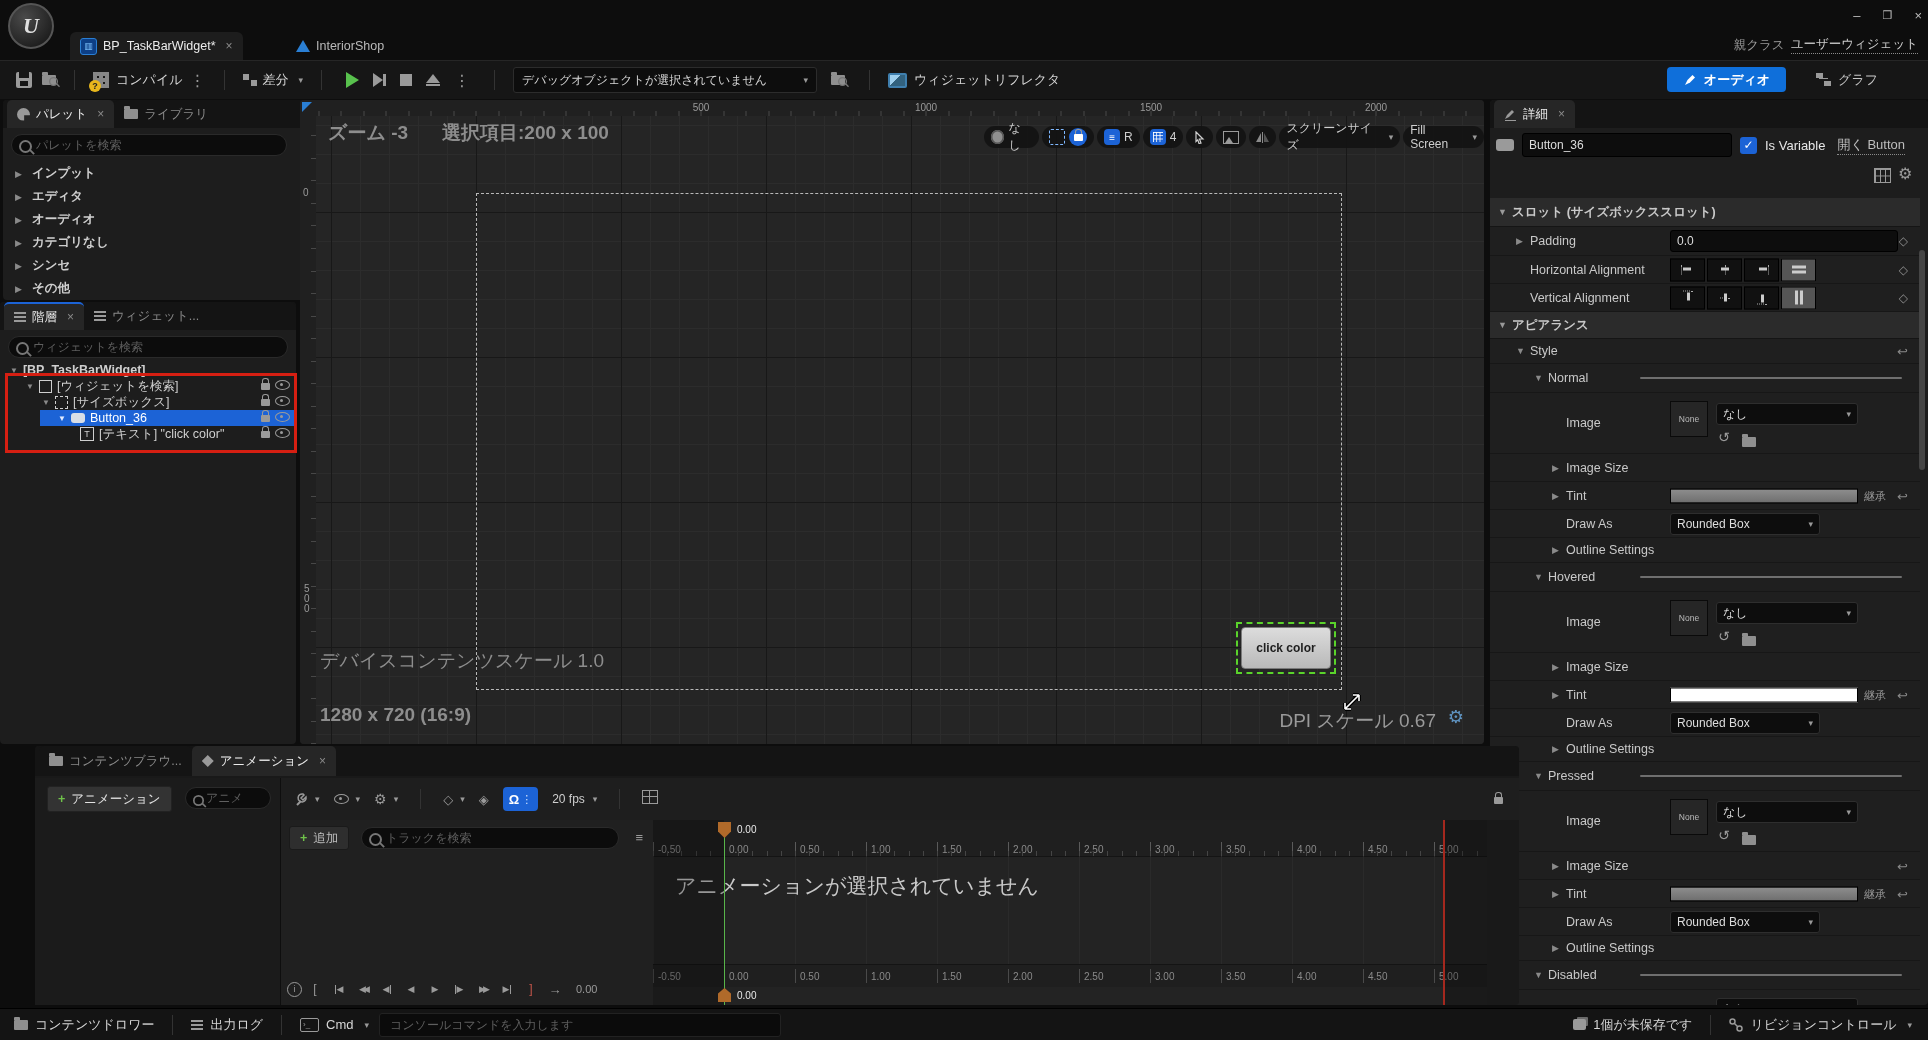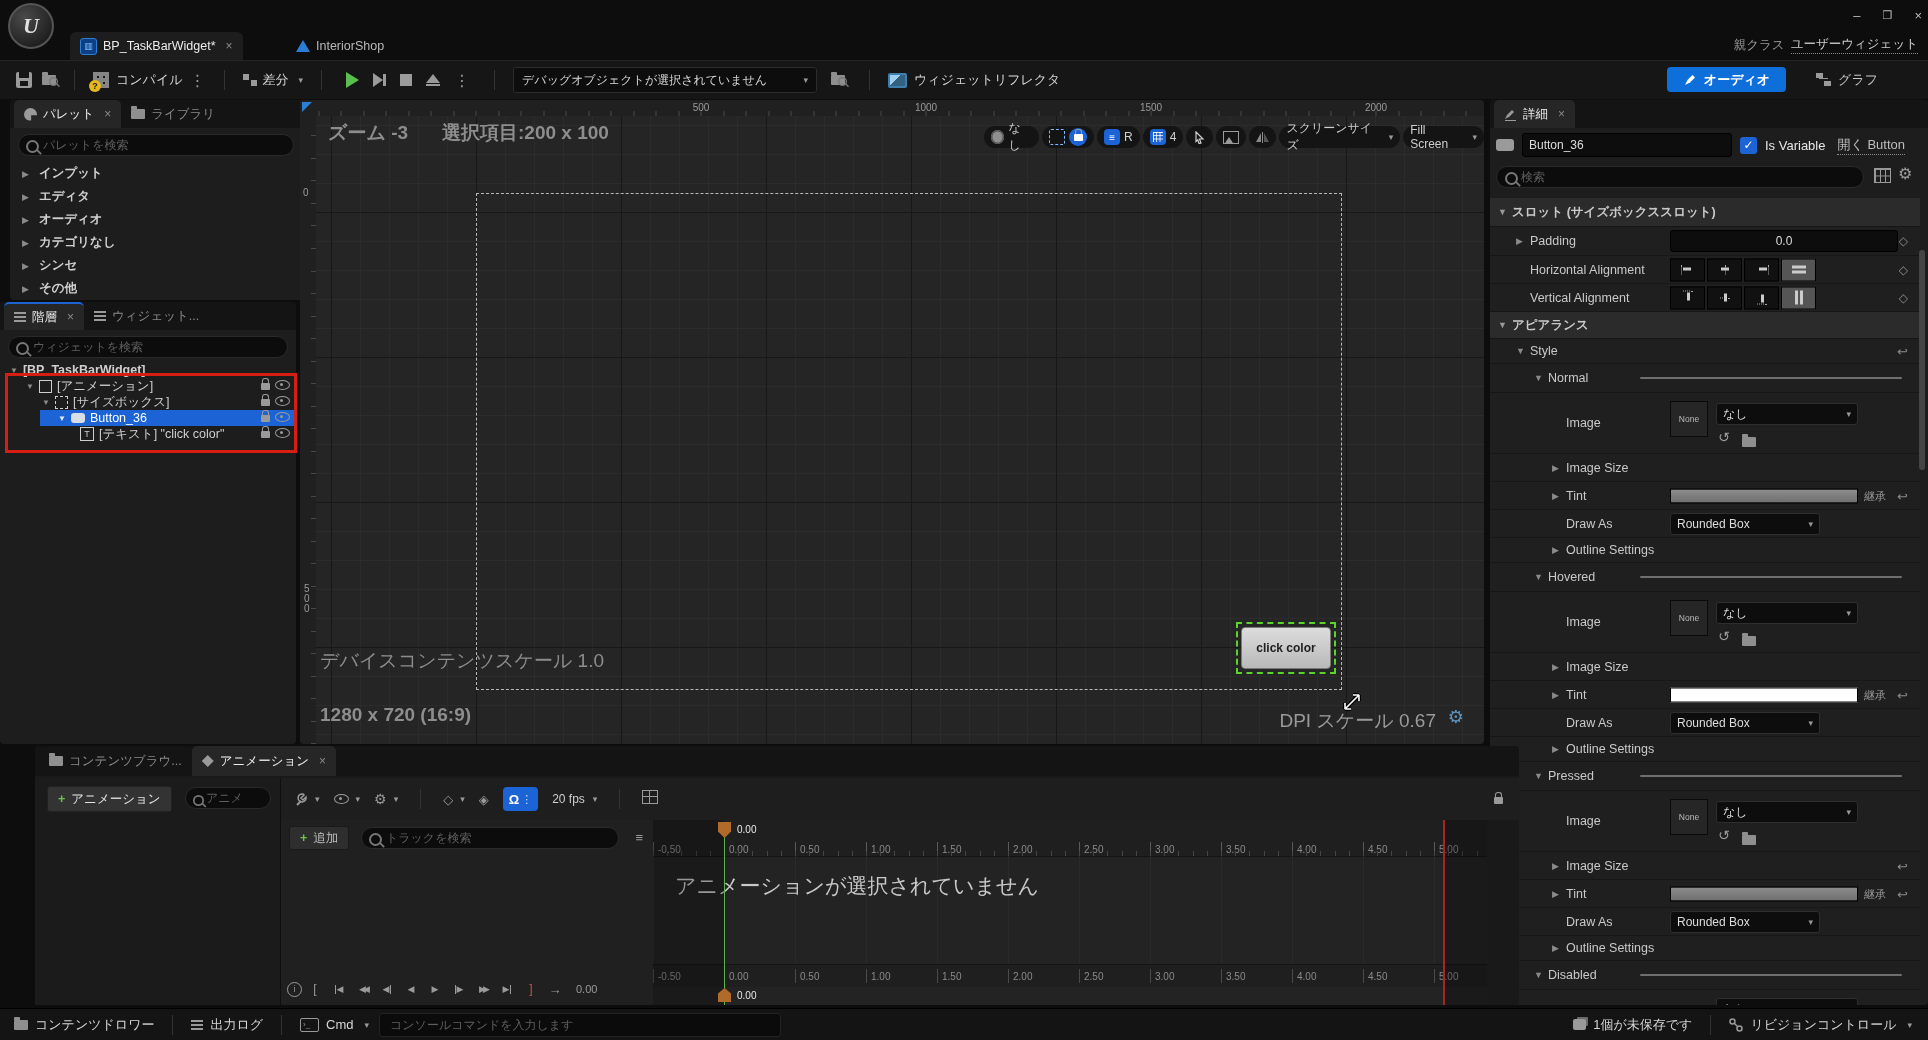--- a/index.html
+++ b/index.html
@@ -145,21 +145,21 @@
           </svg>
         <span>オーディオ</span>
       </span>
       <span class="r" style="gap:7px;color:#c5c5c5;font-size:13px;">
         <span style="width:15px;height:13px;display:inline-block;background:linear-gradient(#9a9a9a 0 0) 0 0/7px 5px no-repeat,linear-gradient(#9a9a9a 0 0) 8px 8px/7px 5px no-repeat,linear-gradient(#9a9a9a 0 0) 3px 5px/9px 1px no-repeat;"></span>
         <span>グラフ</span>
       </span>
     </div>
   </div>
 
-  <div class="p panel" style="left:10px;top:100px;width:328px;height:200px;">
+  <div class="p panel" style="left:3px;top:100px;width:328px;height:200px;">
     <div class="r" style="height:28px;background:#141414;border-radius:4px 4px 0 0;">
       <span class="tabd tab-on" style="margin-left:4px;height:28px;">
         <span style="width:13px;height:13px;border-radius:50%;background:#9a9a9a;display:inline-block;clip-path:polygon(0 0,100% 0,100% 60%,55% 60%,55% 100%,0 100%);"></span>
         <span style="color:#ececec;">パレット</span>
           <span class="x">×</span>
       </span>
       <span class="tabd tab-off" style="flex:1;height:28px;">
         <span class="folder"></span>
         <span>ライブラリ</span>
       </span>
@@ -214,21 +214,21 @@
       <input class="input" readonly="" placeholder="ウィジェットを検索" style="">
     </div>
     <div class="p" style="left:0;top:60px;width:296px;">
       <div class="trow" style="padding-left:10px;">
         <span class="arr" style="font-size:8px;">▼</span>
           <span class="bold">[BP_TaskBarWidget]</span>
       </div>
       <div class="trow" style="padding-left:26px;">
         <span class="arr" style="font-size:8px;">▼</span>
         <span style="width:11px;height:11px;border:1px solid #cfcfcf;display:inline-block;"></span>
-        <span>[アニメーション]</span>
+        <span>[ウィジェットを検索]</span>
         <span class="p r" style="right:26px;gap:10px;">
             <span class="lockico"></span>
           </span>
         <span class="p" style="right:6px;"><span class="eye"></span></span>
       </div>
       <div class="trow" style="padding-left:42px;">
         <span class="arr" style="font-size:8px;">▼</span>
         <span style="width:11px;height:11px;border:1px dashed #cfcfcf;display:inline-block;"></span>
         <span>[サイズボックス]</span>
         <span class="p r" style="right:26px;gap:10px;">
@@ -362,36 +362,32 @@
     <div class="p r" style="left:6px;top:32px;width:426px;height:26px;gap:8px;">
       <span style="width:18px;height:12px;background:#9a9a9a;border-radius:3px;display:inline-block;"></span>
       <span class="field" style="width:196px;height:22px;">
           <span>Button_36</span>
         </span>
       <span style="width:17px;height:17px;background:#1c63d6;border-radius:3px;display:inline-flex;align-items:center;justify-content:center;color:#fff;font-size:12px;">✓</span>
       <span class="f13" style="color:#e6e6e6;">Is Variable</span>
       <span class="f13" style="color:#bdbdbd;border-bottom:1px dotted #8a8a8a;margin-left:4px;">開く Button</span>
     </div>
 
-    <div class="p" style="left:6px;top:66px;width:368px;">
-      <span class="mag" style="position:absolute;left:9px;top:6px;z-index:2;"></span>
-      <input class="input" readonly="" placeholder="検索" style="">
-    </div>
     <span class="p" style="left:384px;top:68px;"><i style="width:15px;height:13px;display:inline-block;background:linear-gradient(#9a9a9a 1px,transparent 1px),linear-gradient(90deg,#9a9a9a 1px,transparent 1px);background-size:5px 6.5px;border:1px solid #9a9a9a;"></i></span>
     <span class="p" style="left:408px;top:64px;font-size:16px;color:#9a9a9a;">⚙</span>
 
     <div class="p" style="left:0;top:98px;width:430px;">
       <div class="dsec">
         <span class="dl" style="left:8px;font-size:9px;color:#9a9a9a;">▼</span>
         <span class="dl bold" style="left:22px;">スロット (サイズボックススロット)</span>
       </div>
       <div class="drow" style="height:28px;">
         <span class="dl" style="left:26px;font-size:9px;color:#8a8a8a;">▶</span>
         <span class="dl" style="left:40px;text-align:right;">Padding</span>
-        <span class="dv field" style="width:214px;justify-content:center;">
+        <span class="dv field" style="width:214px;">
             <span>0.0</span>
           </span>
         <span class="dend">◇</span>
       </div>
       <div class="drow">
         <span class="dl" style="left:40px;">Horizontal Alignment</span>
         <span class="dv r" style="gap:2px;">
           <span class="alignbtn">
               <span class="hbar">
                 <s style="left:0;"></s>

